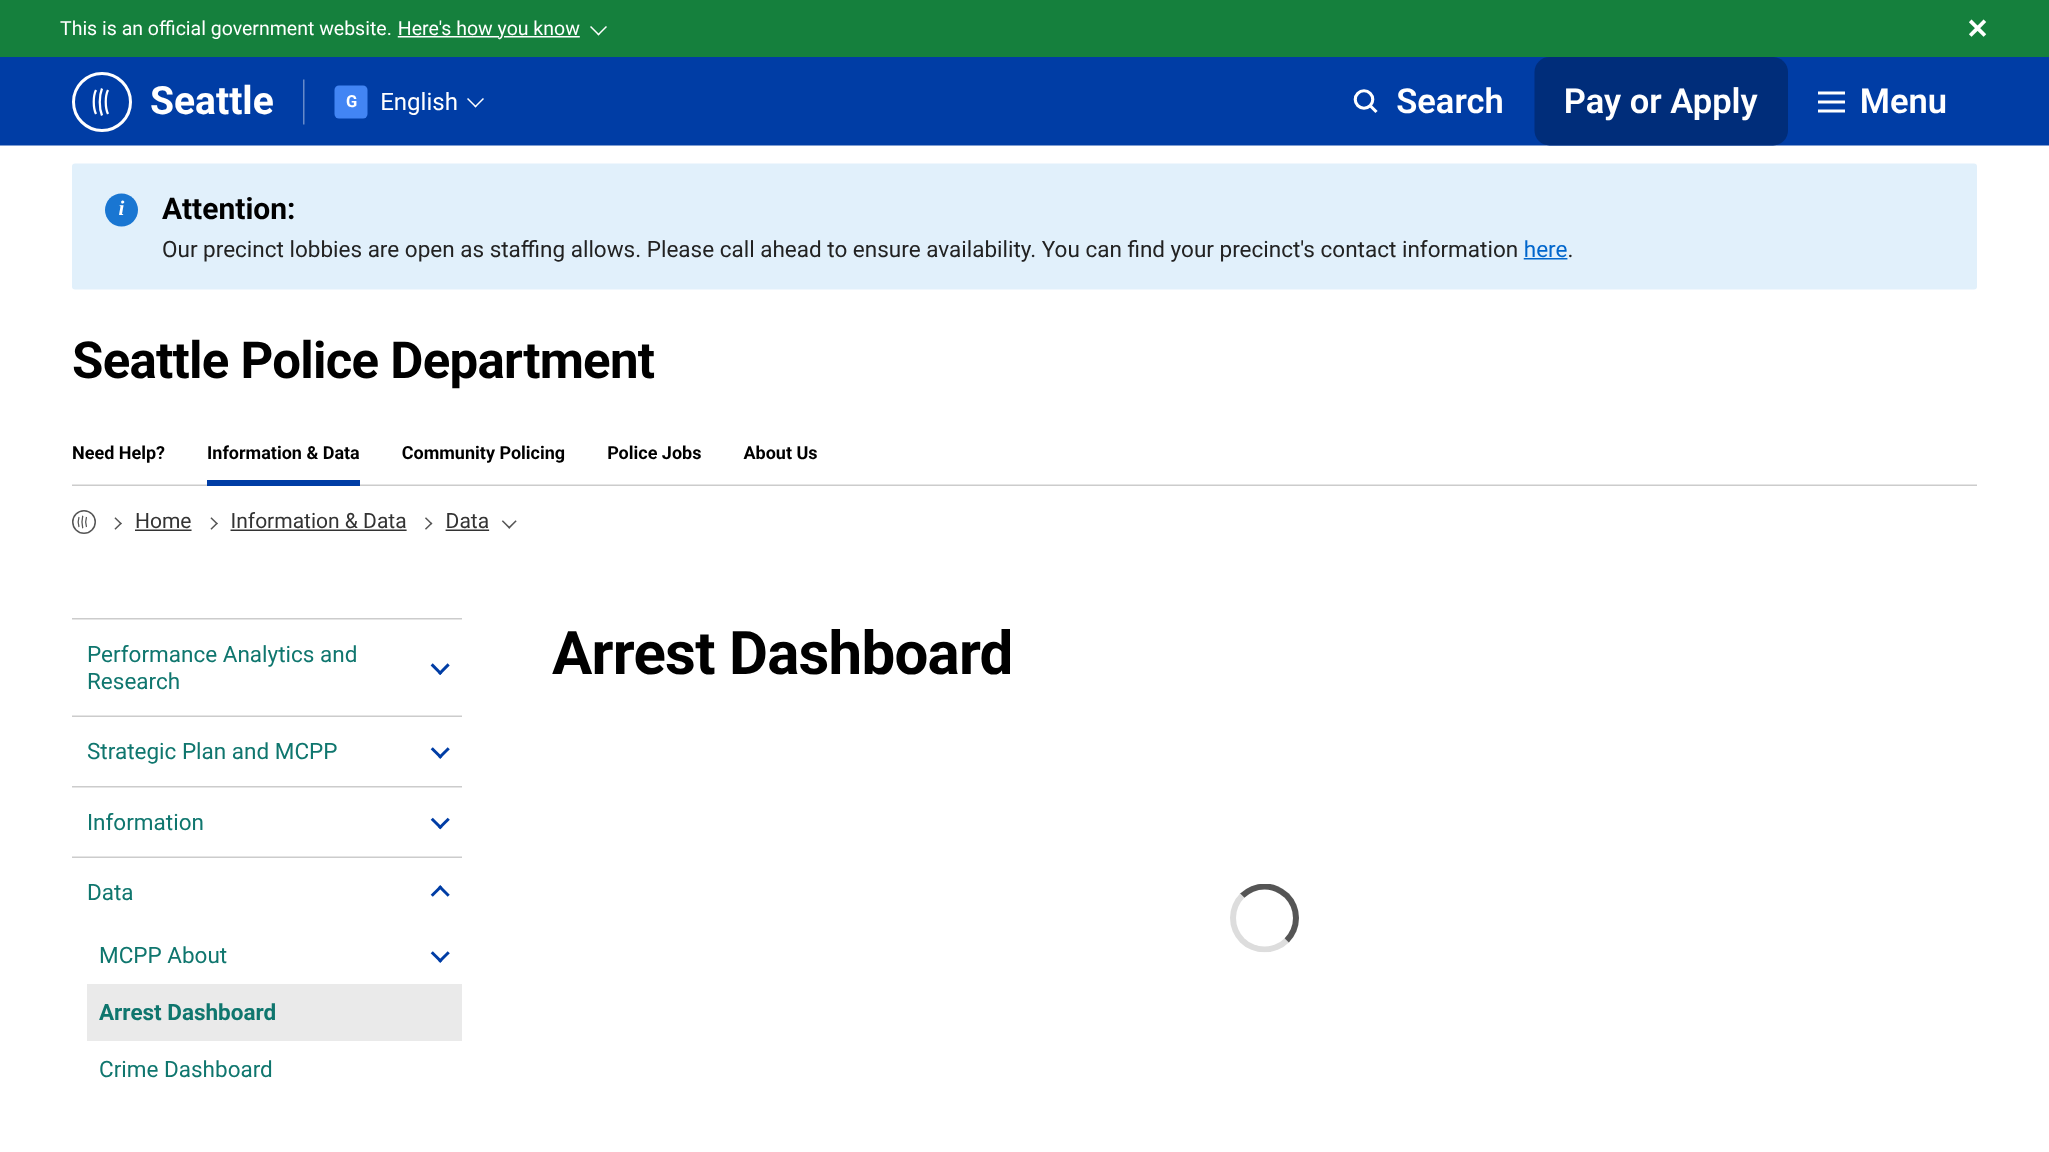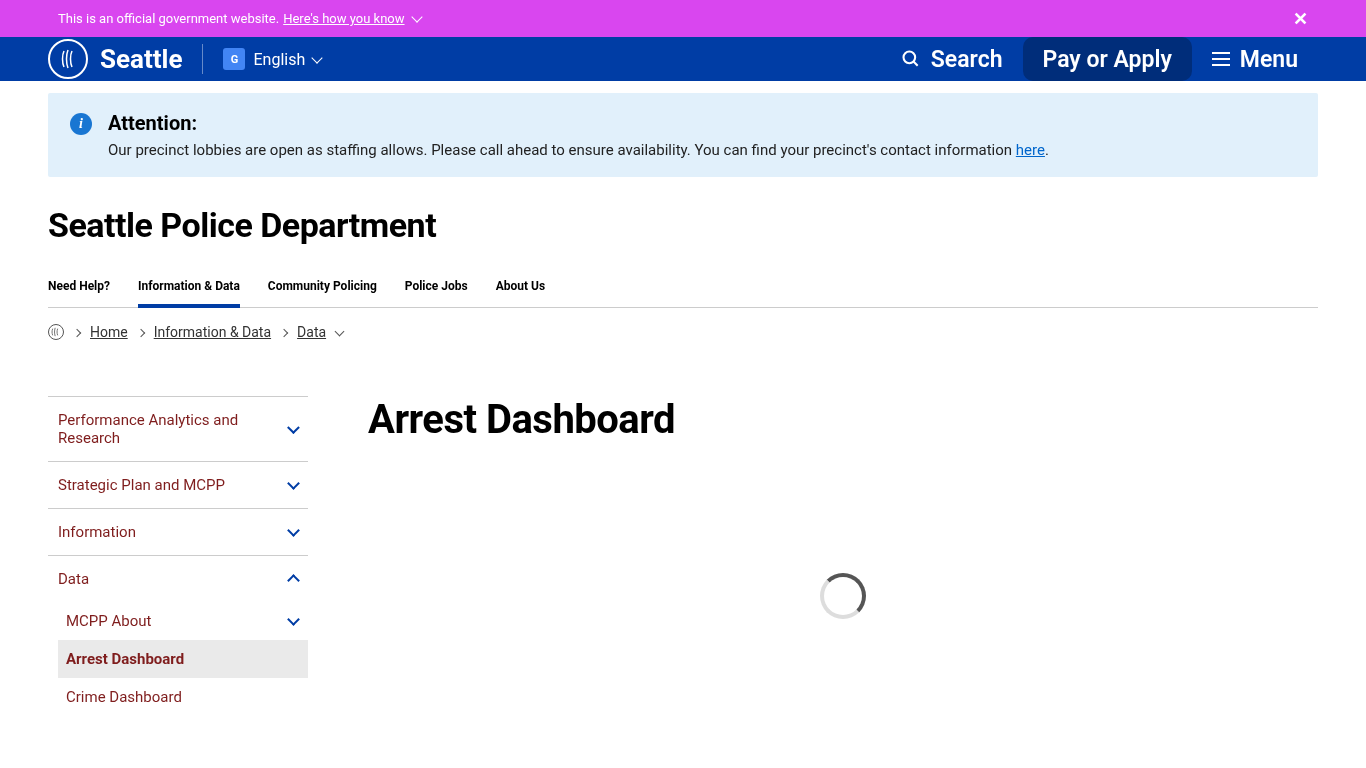--- a/index.html
+++ b/index.html
@@ -1,24 +1,24 @@
 <!DOCTYPE html>
 <html><head>
   <meta charset="utf-8">
   <style>
     * { margin: 0; padding: 0; box-sizing: border-box; }
     body { font-family: -apple-system, BlinkMacSystemFont, "Segoe UI", Roboto, Arial, sans-serif; background: #fff; }
     
-    .gov-banner { background: #d946ef; color: #fff; padding: 8px 58px; font-size: 13px; display: flex; align-items: center; justify-content: space-between; }
+    .gov-banner { background: #15803d; color: #fff; padding: 8px 40px; font-size: 13px; display: flex; align-items: center; justify-content: space-between; }
     .gov-banner-left { display: flex; align-items: center; gap: 4px; }
     .gov-banner a { color: #fff; text-decoration: underline; }
     .gov-banner .close { cursor: pointer; font-size: 18px; font-weight: bold; }
     .chevron-small { display: inline-block; width: 8px; height: 8px; border-right: 1.5px solid #fff; border-bottom: 1.5px solid #fff; transform: rotate(45deg); margin-left: 4px; margin-bottom: 3px; }
     
-    .top-nav { background: #003da5; color: #fff; display: flex; align-items: center; justify-content: space-between; padding: 0 48px 0 48px; height: 44px; }
+    .top-nav { background: #003da5; color: #fff; display: flex; align-items: center; justify-content: space-between; padding: 0 48px 0 48px; height: 59px; }
     .top-nav-left { display: flex; align-items: center; gap: 20px; }
     .logo-area { display: flex; align-items: center; gap: 12px; }
     .city-logo { width: 40px; height: 40px; border: 2.5px solid #fff; border-radius: 50%; display: flex; align-items: center; justify-content: center; }
     .city-name { font-size: 26px; font-weight: 700; }
     .divider-v { width: 1px; height: 30px; background: rgba(255,255,255,0.4); }
     .lang-selector { display: flex; align-items: center; gap: 8px; cursor: pointer; }
     .translate-icon { width: 22px; height: 22px; background: #4285f4; border-radius: 3px; position: relative; display: flex; align-items: center; justify-content: center; font-size: 11px; font-weight: bold; }
     .lang-text { font-size: 16px; text-align: center; }
     .chevron-down { display: inline-block; width: 8px; height: 8px; border-right: 1.5px solid #fff; border-bottom: 1.5px solid #fff; transform: rotate(45deg); margin-bottom: 3px; }
     
@@ -45,21 +45,21 @@
     
     .breadcrumb { display: flex; align-items: center; gap: 10px; padding: 16px 0; font-size: 14px; }
     .breadcrumb-home-icon { width: 16px; height: 16px; border: 1.5px solid #555; border-radius: 50%; display: flex; align-items: center; justify-content: center; }
     .breadcrumb a { color: #333; text-decoration: underline; }
     .breadcrumb .sep { color: #666; font-size: 11px; }
     .chevron-right-sm { display: inline-block; width: 6px; height: 6px; border-right: 1.5px solid #555; border-bottom: 1.5px solid #555; transform: rotate(-45deg); }
     .chevron-down-sm { display: inline-block; width: 7px; height: 7px; border-right: 1.5px solid #555; border-bottom: 1.5px solid #555; transform: rotate(45deg); margin-bottom: 2px; }
     
     .main-layout { display: flex; gap: 60px; margin-top: 40px; }
     .sidebar { width: 260px; flex-shrink: 0; }
-    .sidebar-item { border-top: 1px solid #ccc; padding: 14px 10px; display: flex; justify-content: space-between; align-items: center; cursor: pointer; font-size: 15px; color: #7f1d1d; }
+    .sidebar-item { border-top: 1px solid #ccc; padding: 14px 10px; display: flex; justify-content: space-between; align-items: center; cursor: pointer; font-size: 15px; color: #0f766e; }
     .sidebar-item:first-child { border-top: 1px solid #ccc; }
     .chevron-down-blue { display: inline-block; width: 9px; height: 9px; border-right: 2px solid #003da5; border-bottom: 2px solid #003da5; transform: rotate(45deg); margin-bottom: 3px; }
     .chevron-up-blue { display: inline-block; width: 9px; height: 9px; border-right: 2px solid #003da5; border-bottom: 2px solid #003da5; transform: rotate(-135deg); margin-top: 3px; }
     .sidebar-sub { padding-left: 10px; }
     .sidebar-sub .sidebar-item { border-top: none; padding: 10px 10px 10px 8px; }
     .sidebar-sub .sidebar-item.active { background: #eaeaea; font-weight: 700; }
     
     .main-content { flex: 1; }
     .page-heading { font-size: 40px; font-weight: 700; color: #000; letter-spacing: -0.5px; }
     

